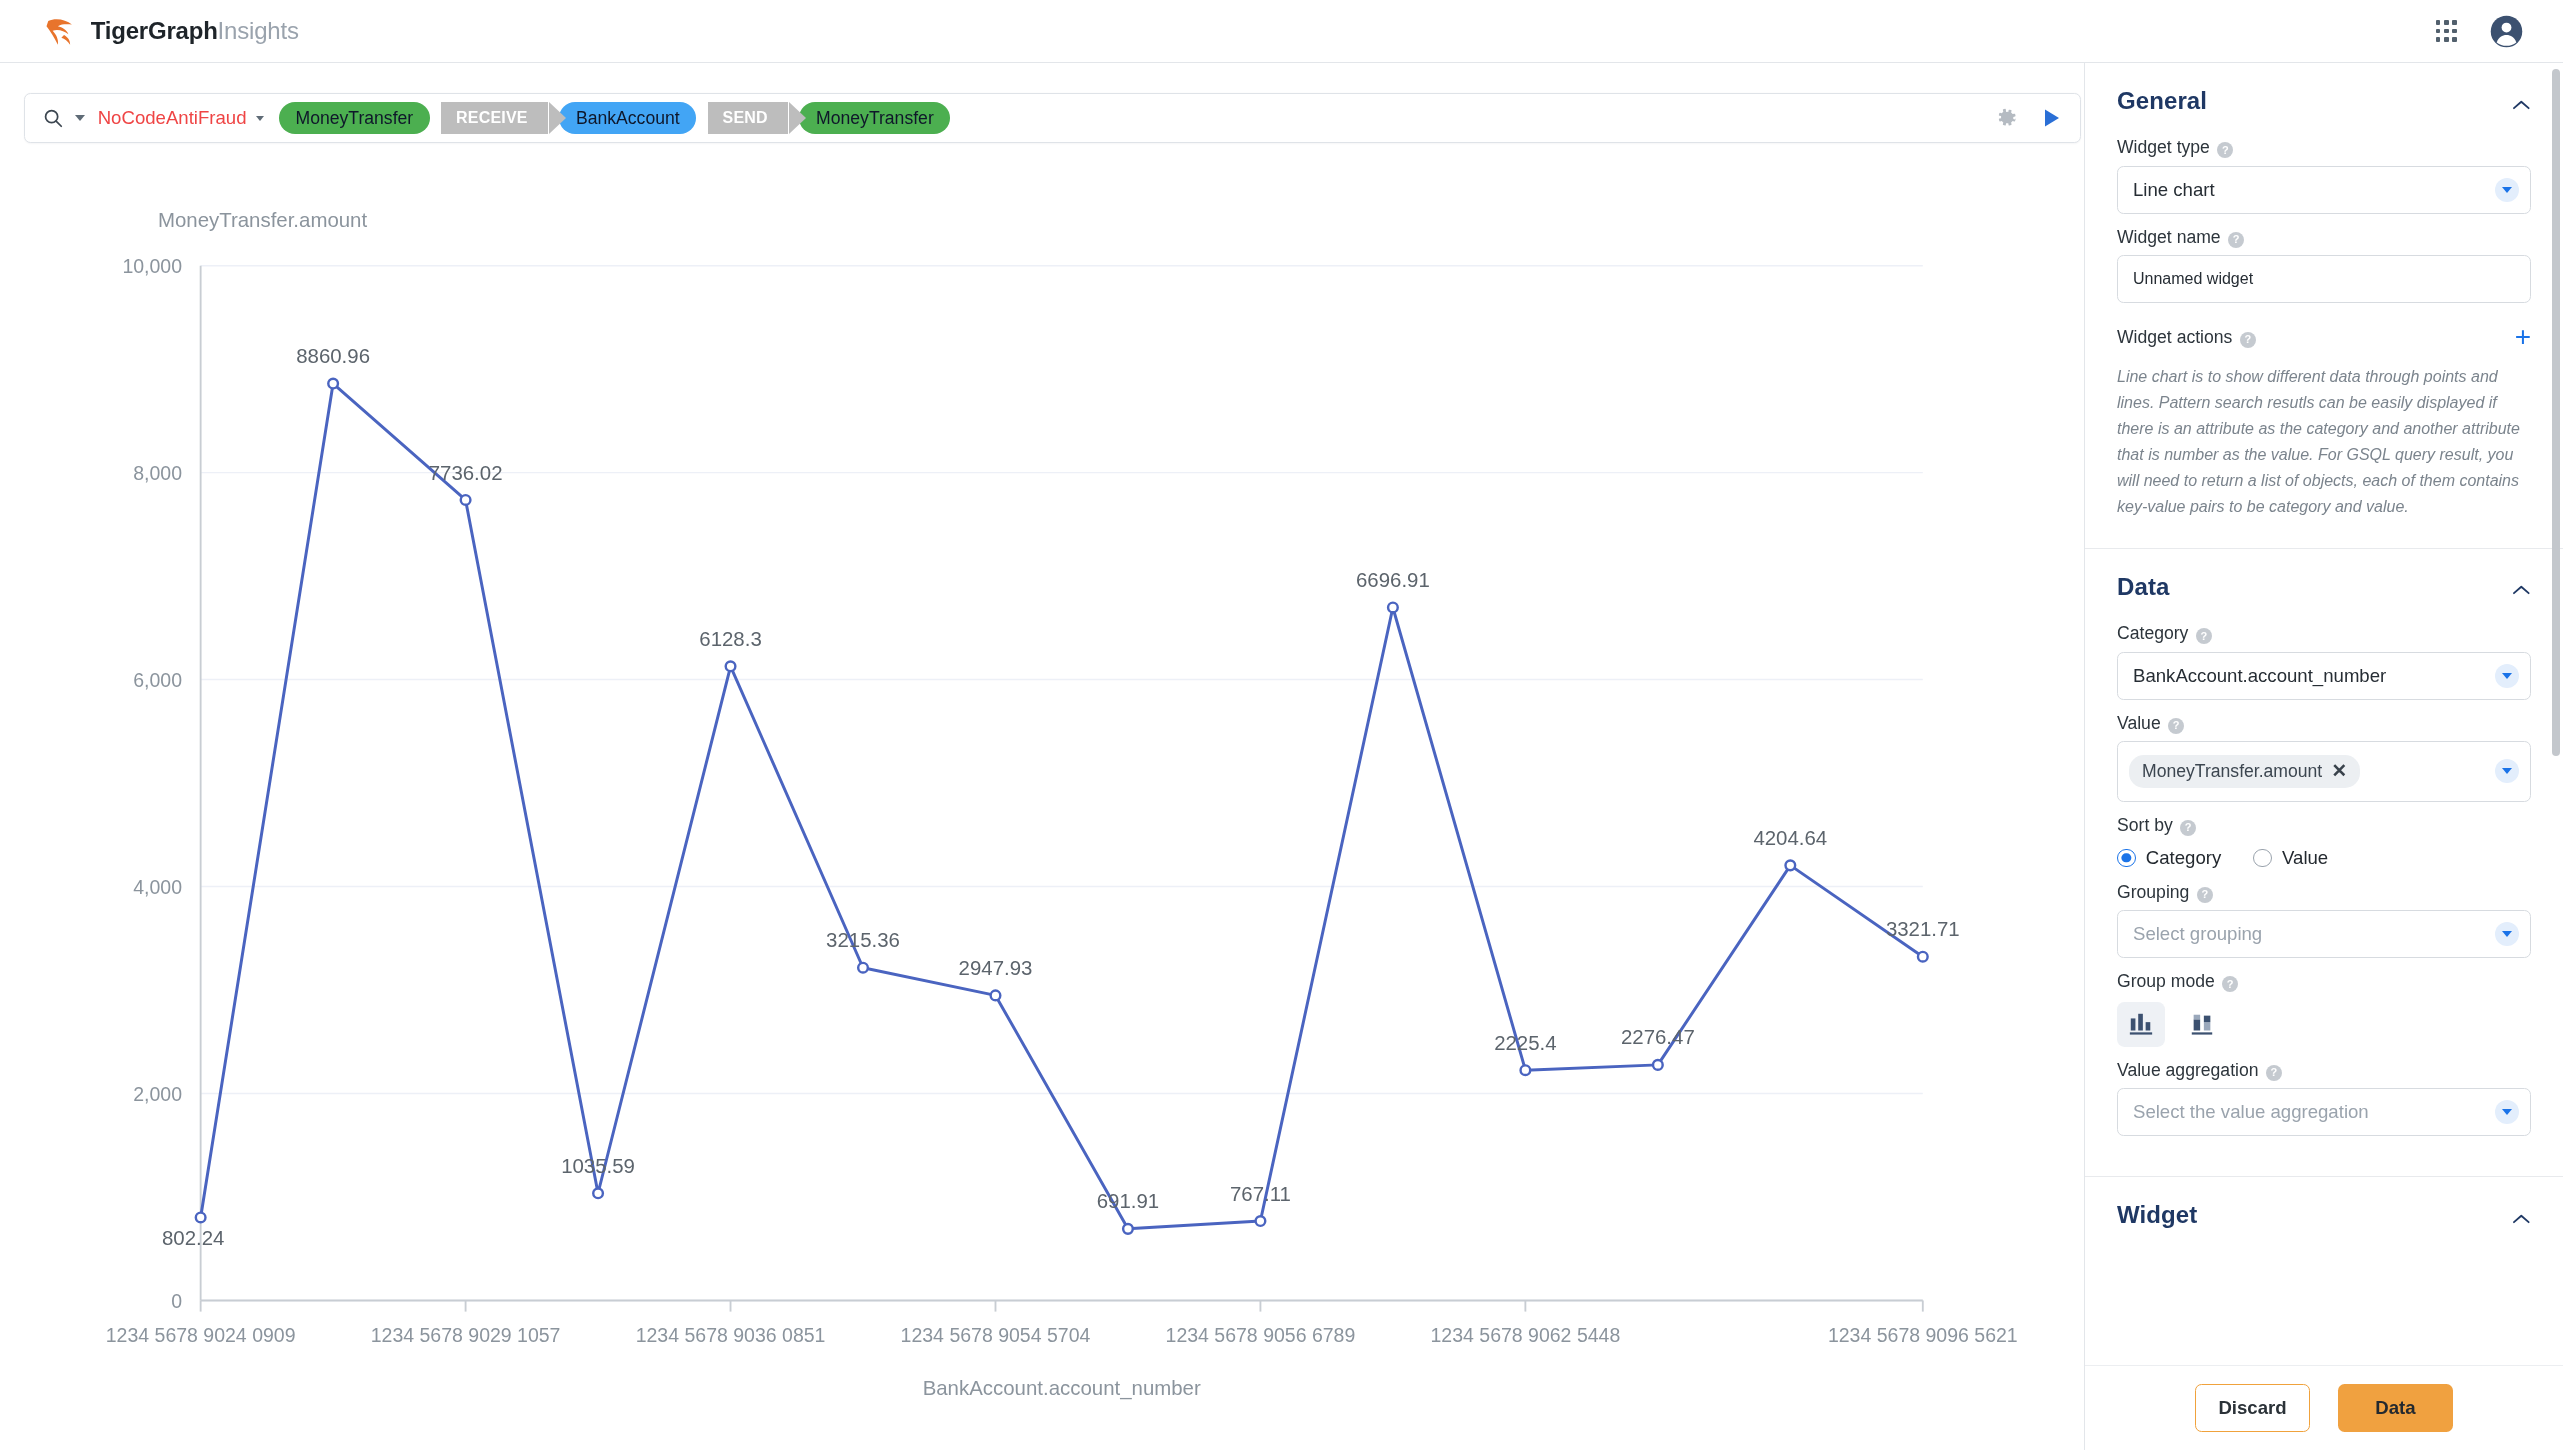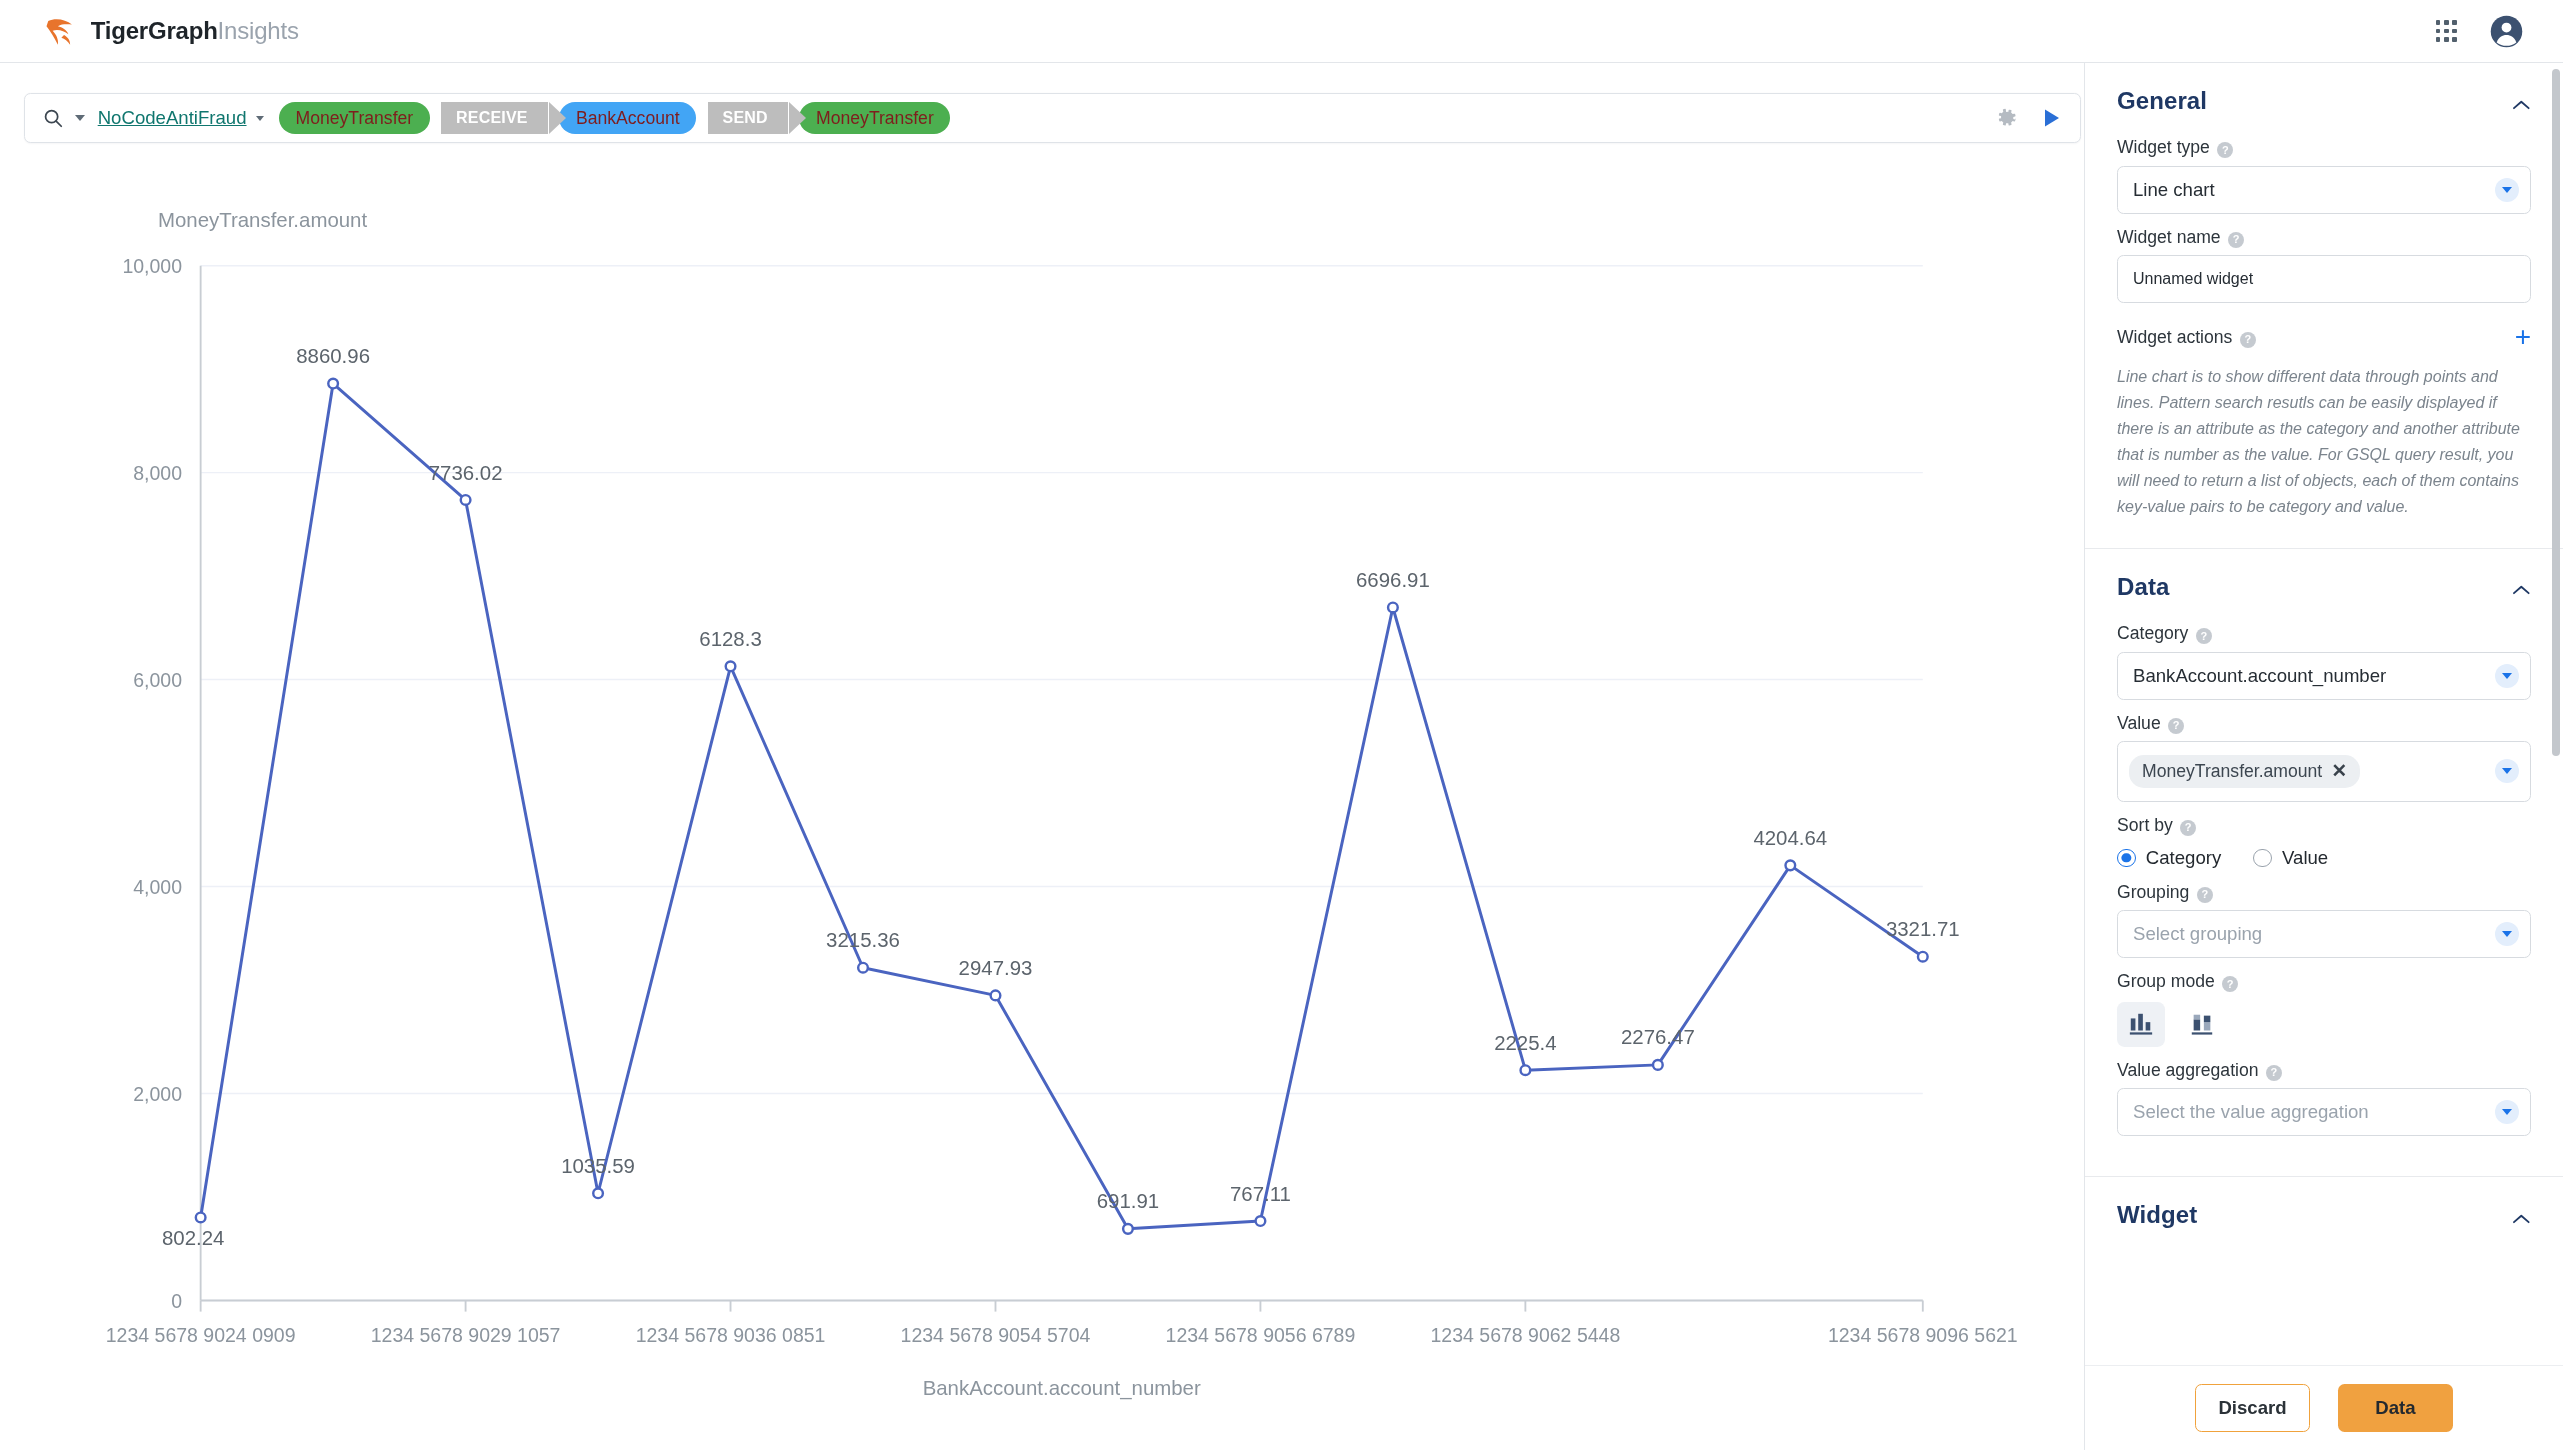--- a/index.html
+++ b/index.html
@@ -30,26 +30,26 @@
   
   .searchbar {
     position: absolute; left: 24px; top: 93px; width: 2057px; height: 50px;
     border: 0.9px solid #dfe3e8; border-radius: 6.5px; background: #fff;
     display: flex; align-items: center; padding: 0 13px 0 16.7px;
     box-shadow: 0 0.9px 1.9px rgba(16,24,40,.04);
   }
   .magnifier { width: 22px; height: 22px; flex: none; }
   .caret { width: 0; height: 0; border-left: 5.6px solid transparent; border-right: 5.6px solid transparent;
            border-top: 6.5px solid #5f6b76; margin: 0 13px 0 11px; flex: none; }
-  .graph-name { font-size: 18.6px; color: #0f766e; white-space: nowrap; text-decoration: underline; }
+  .graph-name { font-size: 18.6px; color: #ef4444; white-space: nowrap; }
   .caret-sm { width: 0; height: 0; border-left: 4.6px solid transparent; border-right: 4.6px solid transparent;
               border-top: 5.6px solid #5f6b76; margin: 0 15px 0 9.3px; flex: none; }
   .node-pill {
     height: 32px; display: flex; align-items: center; justify-content: center;
-    padding: 0 16.7px; border-radius: 16px; color: #7f1d1d; font-size: 17.6px; white-space: nowrap;
+    padding: 0 16.7px; border-radius: 16px; color: #0f172a; font-size: 17.6px; white-space: nowrap;
   }
   .node-green { background: #4caf50; }
   .node-blue  { background: #42a5f5; }
   .edge-arrow {
     position: relative; height: 32px; background: #bdbdbd; color: #ffffff;
     display: flex; align-items: center; padding: 0 20.4px 0 15px;
     font-size: 16px; font-weight: 600; letter-spacing: 0.2px; white-space: nowrap;
     margin: 0 1.9px;
   }
   .edge-arrow::after {

